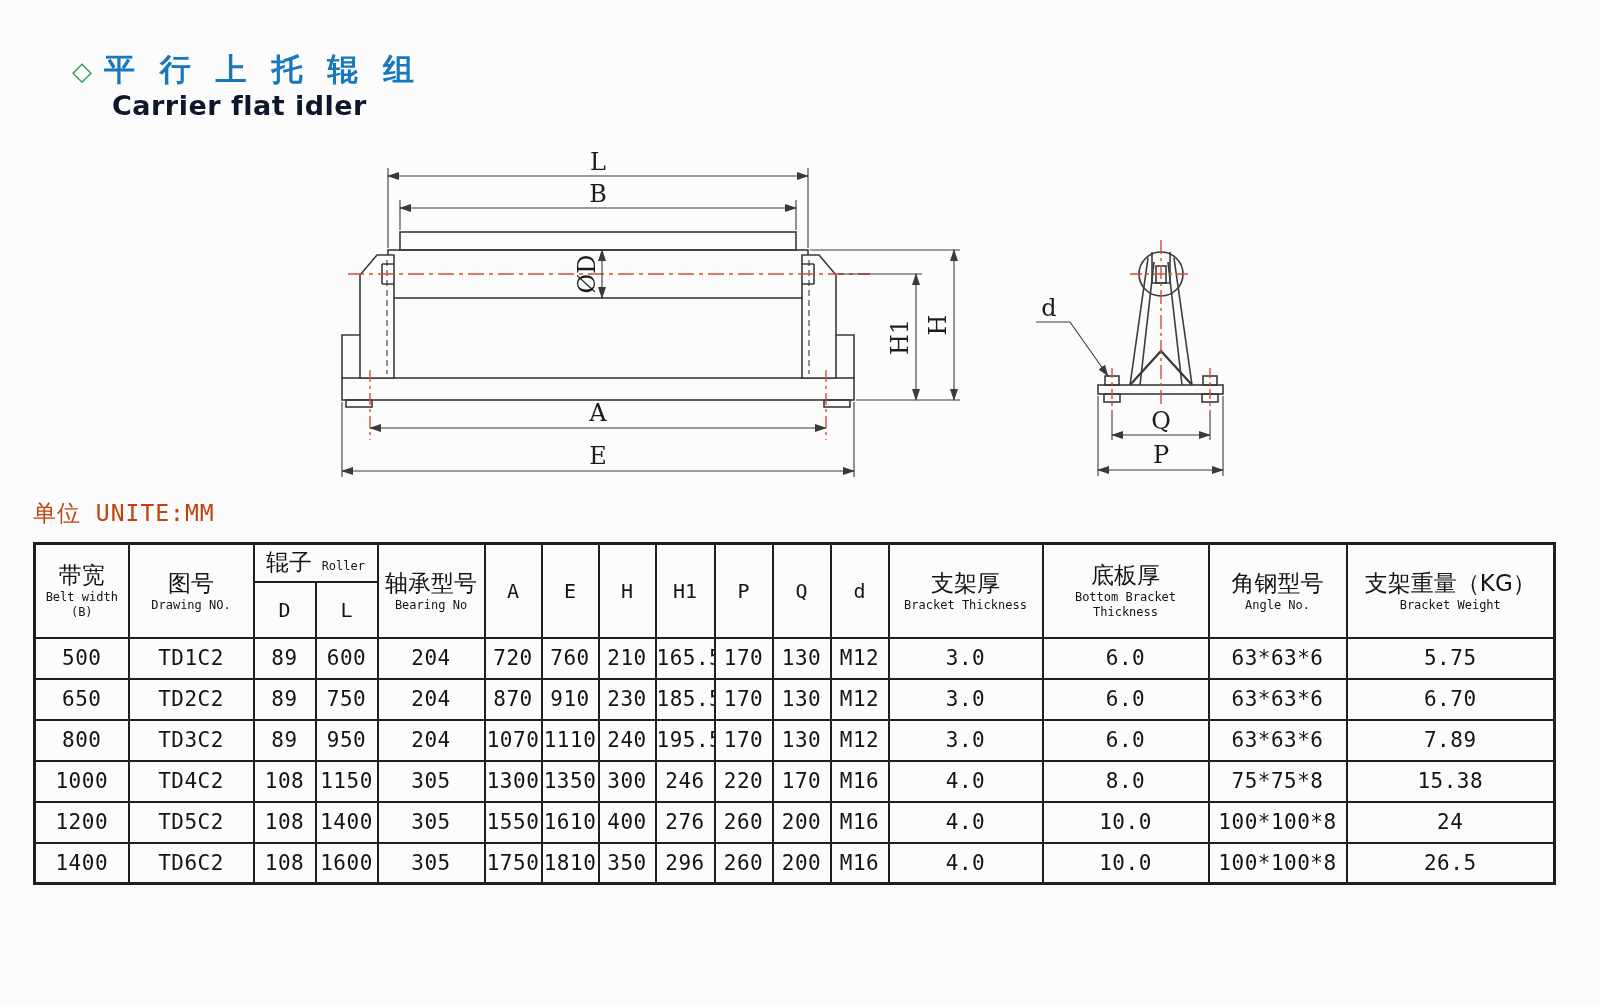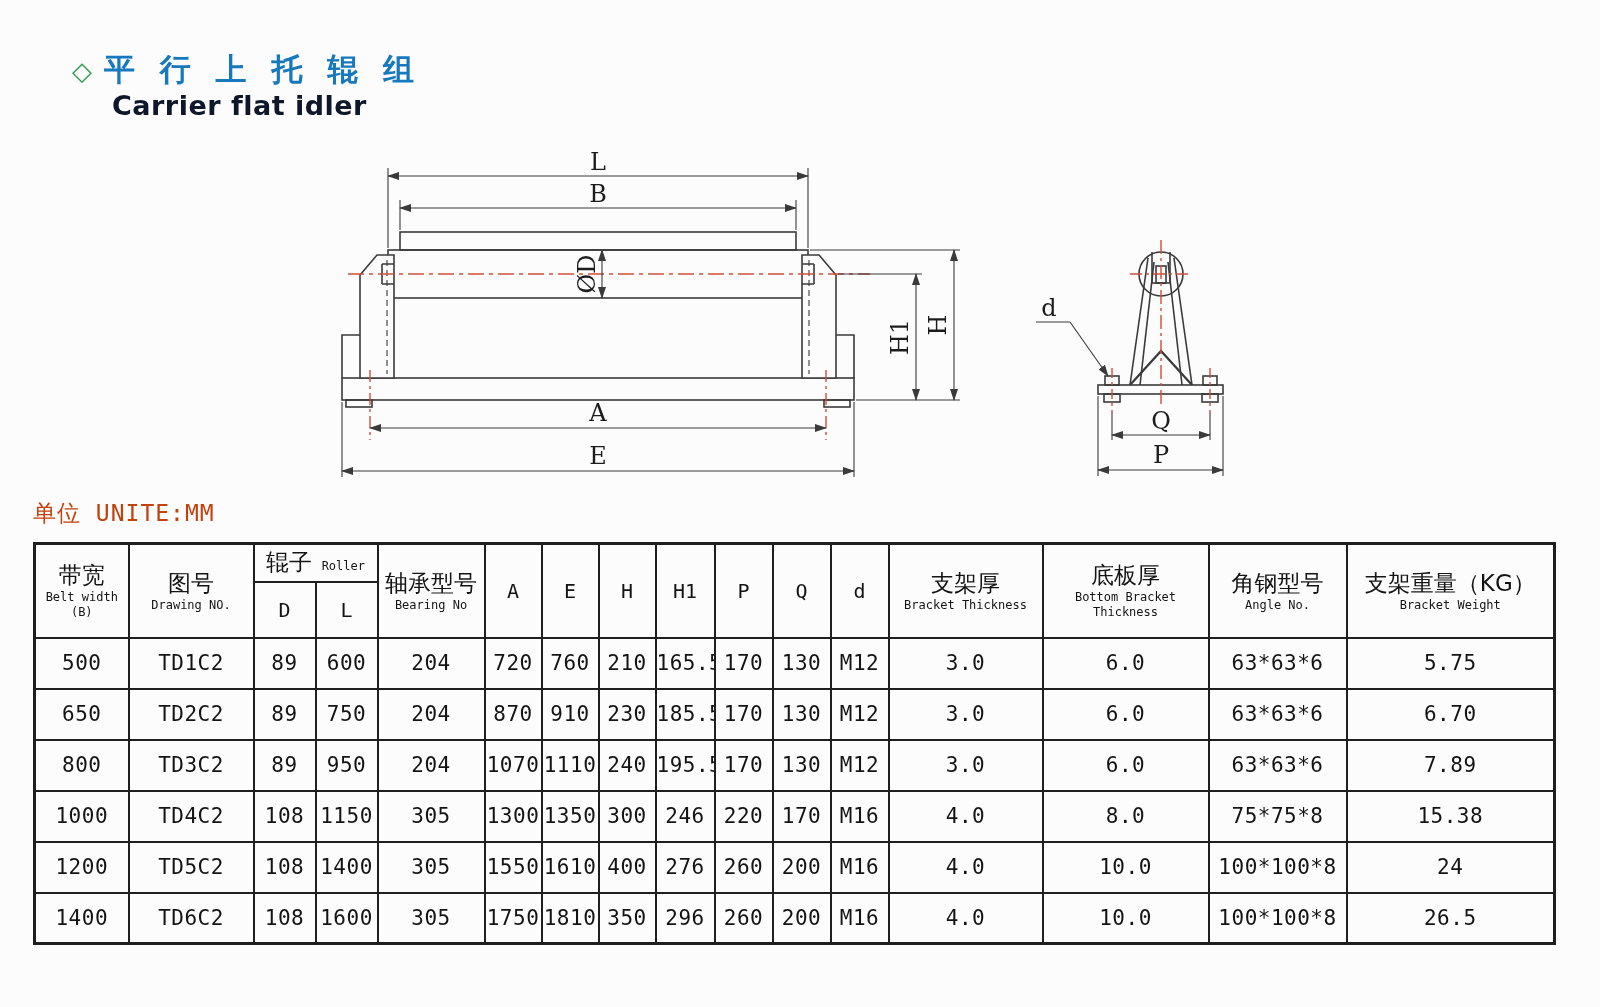--- a/index.html
+++ b/index.html
@@ -33,21 +33,21 @@
     border-collapse:collapse;table-layout:fixed;background:#fcfcfc;
     font-family:"DejaVu Sans Mono","DejaVu Sans",monospace;
   }
   .spec-table th,.spec-table td{
     border:2px solid #1f1f1f;text-align:center;vertical-align:middle;
     padding:0;font-weight:normal;color:#141414;overflow:hidden;
   }
   .spec-table{border:3px solid #1f1f1f;}
   .spec-table thead tr.hrow1{height:38px;}
   .spec-table thead tr.hrow2{height:56px;}
-  .spec-table tbody tr{height:51px;}
+  .spec-table tbody tr{height:41px;}
   .spec-table tbody td{font-size:21px;letter-spacing:0.5px;}
   .hcn{font-size:23px;line-height:1.25;font-family:"DejaVu Sans","Liberation Sans",sans-serif;}
   .hen{font-size:12px;line-height:1.25;}
   .hletter{font-size:20px;}
   .roller-head .hcn,.roller-head .hen{display:inline;margin-top:44px;}
 </style>
 </head>
 <body>
 
 <div class="page">

